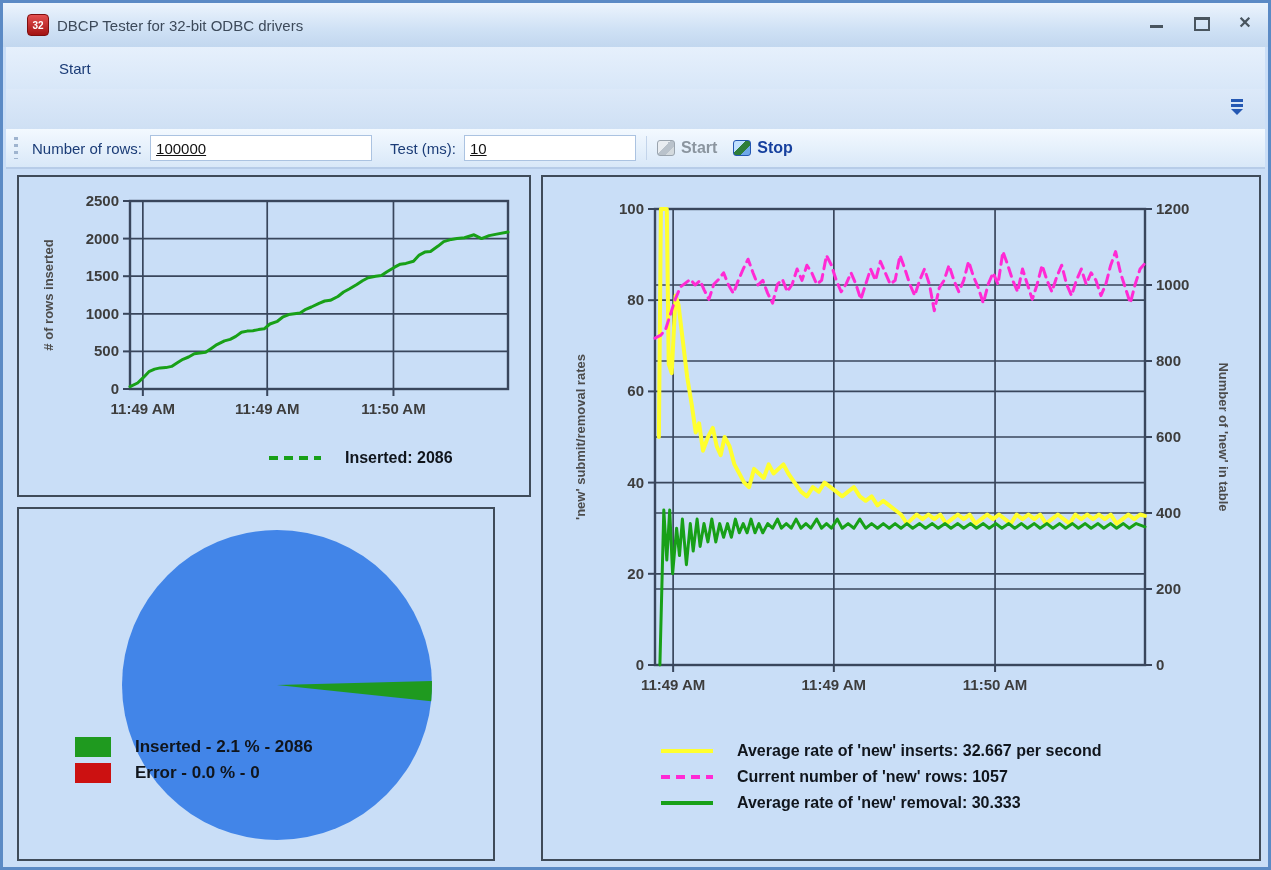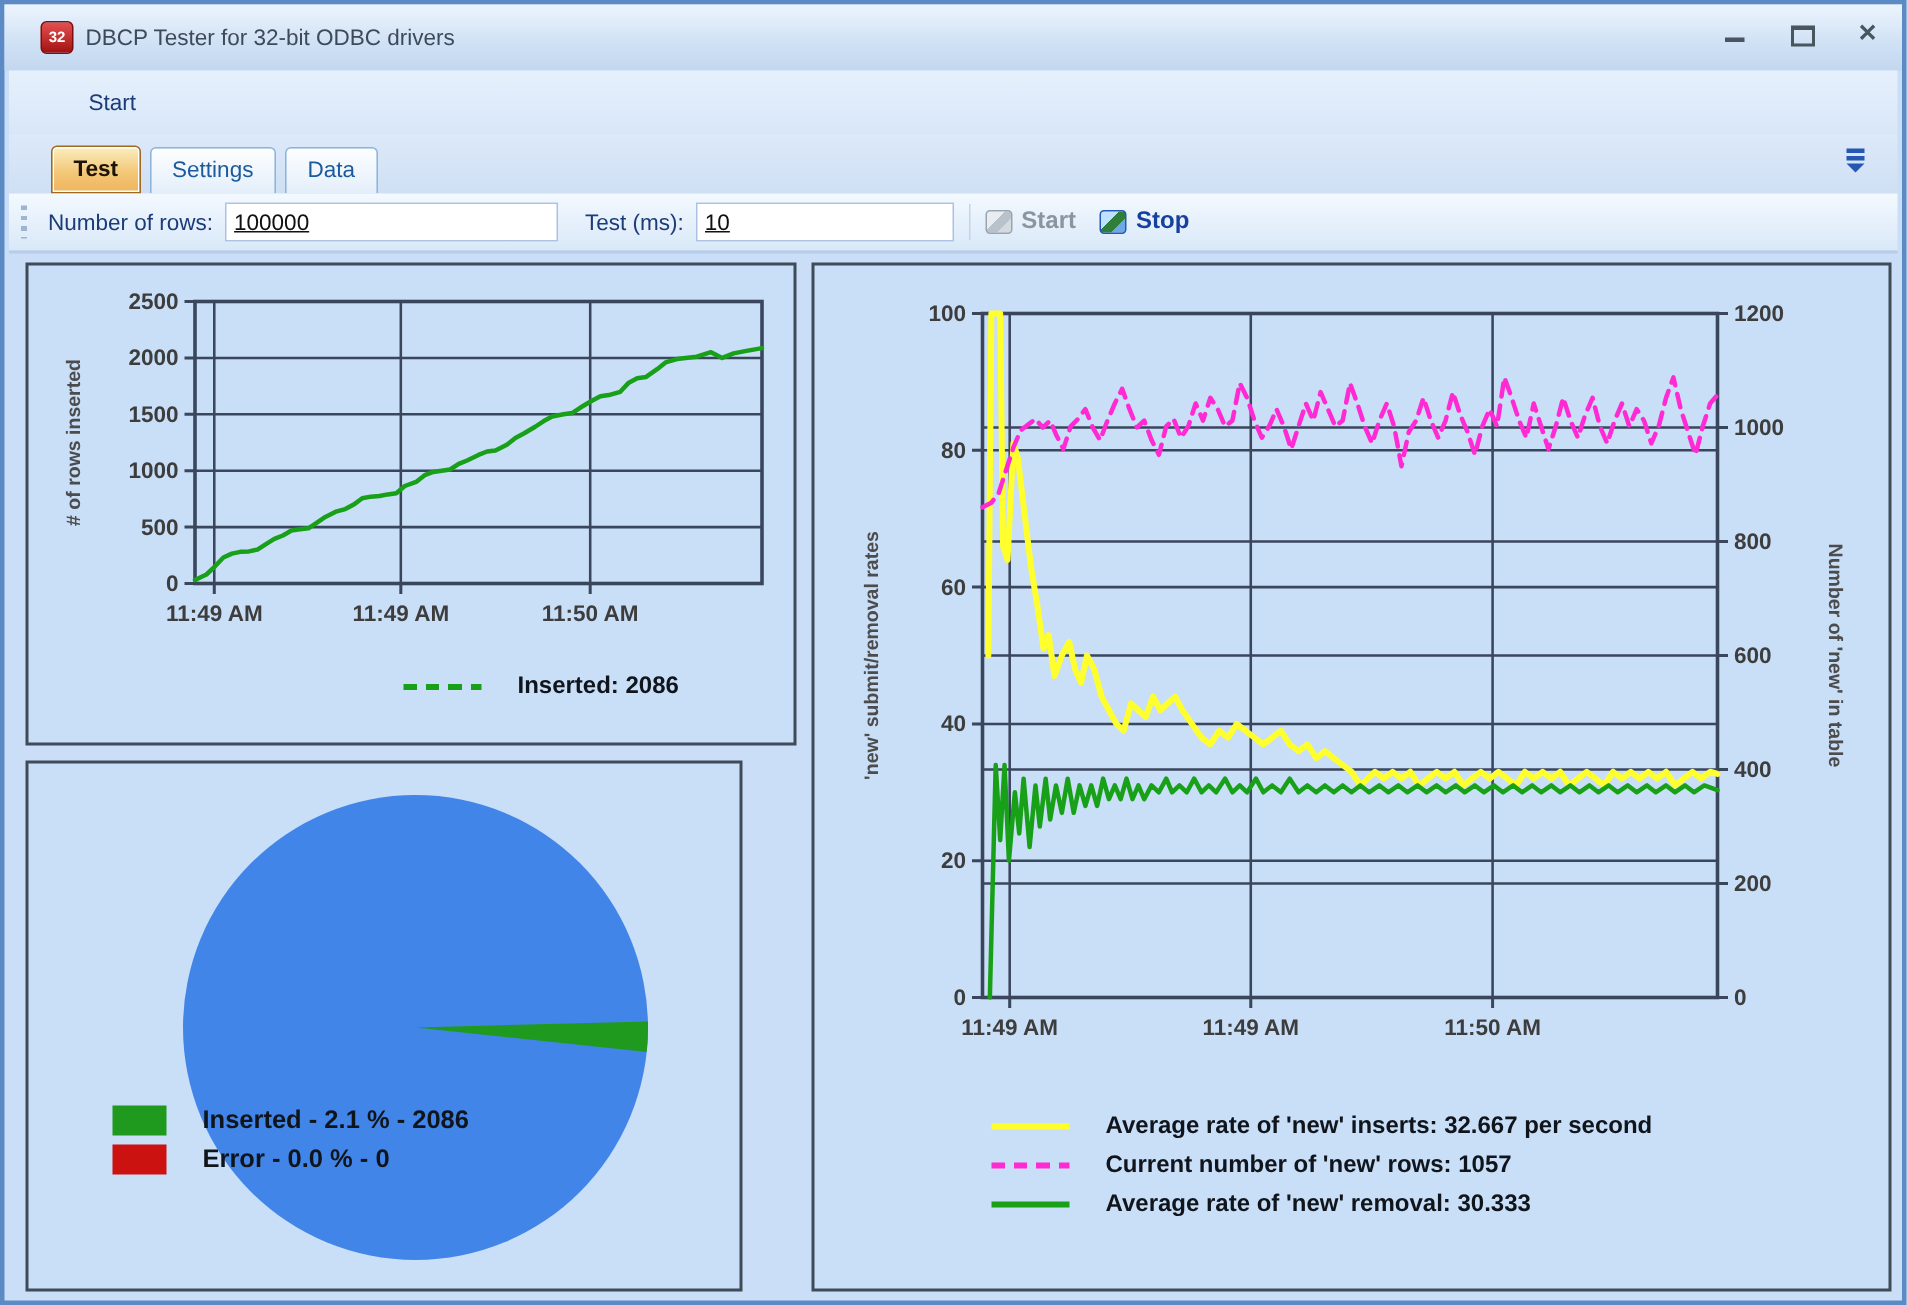--- a/index.html
+++ b/index.html
@@ -83,25 +83,20 @@
       <div class="wc wc-max"></div>
       <div class="wc wc-close">✕</div>
     </div>
   </div>
 
   <div class="menubar">
     <div class="menu-item">Start</div>
   </div>
 
   <div class="tabrow">
-    <div class="tabs">
-      <div class="tab active">Test</div>
-      <div class="tab">Settings</div>
-      <div class="tab">Data</div>
-    </div>
     <div class="overflow-btn">
       <div class="ov-bar"></div>
         <div class="ov-bar"></div>
         <div class="ov-tri"></div>
     </div>
   </div>
 
   <div class="toolbar">
     <div class="grip"></div>
     <span class="tb-label">Number of rows:</span>

